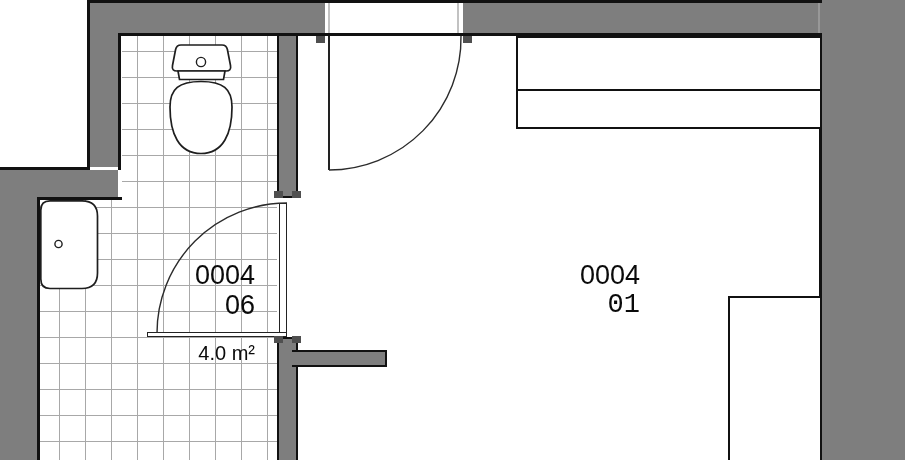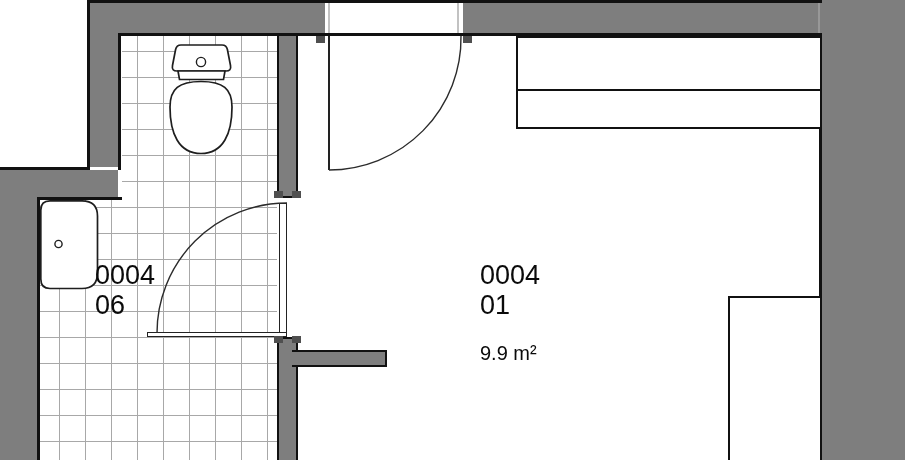--- a/index.html
+++ b/index.html
@@ -8,21 +8,21 @@
   .abs{position:absolute;}
   .gray{background:var(--wall-fill,#7e7e7e);}
   .blk{background:var(--wall-outline,#111);}
   .tile{background-color:#fff;
         background-image:linear-gradient(to right,var(--tile-line,#a6a6a6) 1px,transparent 1px),
                          linear-gradient(to bottom,var(--tile-line,#a6a6a6) 1px,transparent 1px);
         background-size:26px 26px;}
   .stop{background:var(--door-stop,#4f4f4f);}
   .wht{background:#fff;border:2px solid var(--wall-outline,#111);box-sizing:border-box;}
   .leaf{background:#fff;border:1px solid #222;box-sizing:border-box;}
-  .label{position:absolute;width:160px;text-align:left;color:#0a0a0a;}
+  .label{position:absolute;width:160px;text-align:right;color:#0a0a0a;}
   .label .big{position:absolute;left:0;width:160px;font-size:27px;line-height:27px;}
   .label .small{position:absolute;left:0;width:160px;font-size:20px;line-height:20px;}
   svg{position:absolute;left:0;top:0;pointer-events:none;}
 </style>
 </head>
 <body>
 
 <div id="plan">
 
   <div class="abs tile" style="left:122px;top:36px;width:155px;height:164px;background-position:15px 15px;"></div>
@@ -87,20 +87,20 @@
     <g fill="#ffffff" stroke="var(--fixture-line,#1e1e1e)" stroke-width="1.7">
       <path d="M 50 200.8 L 82 200.8 Q 97.5 200.8 97.5 216 L 97.5 273 Q 97.5 288.5 82 288.5
                L 50 288.5 Q 40.8 288.5 40.8 279 L 40.8 210 Q 40.8 200.8 50 200.8 Z"></path>
       <circle cx="58.5" cy="244" r="3.6" stroke-width="1.4"></circle>
     </g>
   </svg>
 
   <div class="label" style="left:95px;top:0;height:460px;">
     <div class="big" style="top:262px;">0004</div>
     <div class="big" style="top:292px;">06</div>
+    <div class="small" style="top:343px;">4.0 m²</div>
   </div>
   <div class="label" style="left:480px;top:0;height:460px;">
     <div class="big" style="top:262px;">0004</div>
-    <div class="big" style="top:292px;">01</div>
-    <div class="small" style="top:343px;">9.9 m²</div>
+    <div class="big" style="top:292px;font-family:Liberation Mono, monospace;">01</div>
   </div>
 
 </div>
 
 </body></html>

